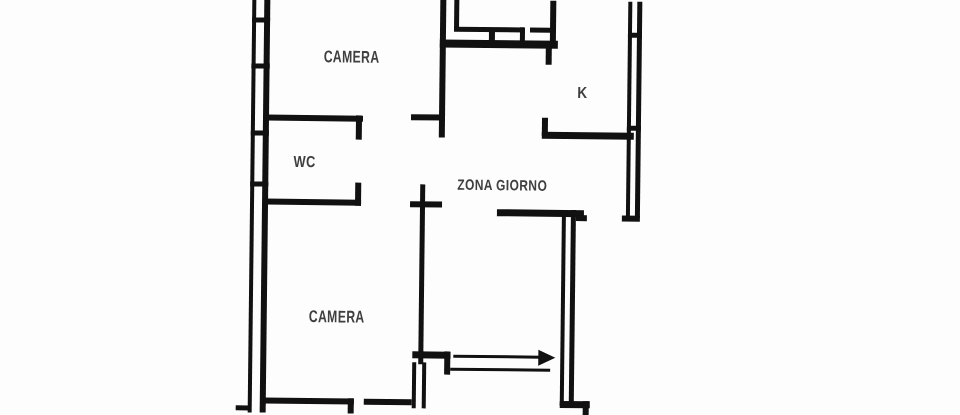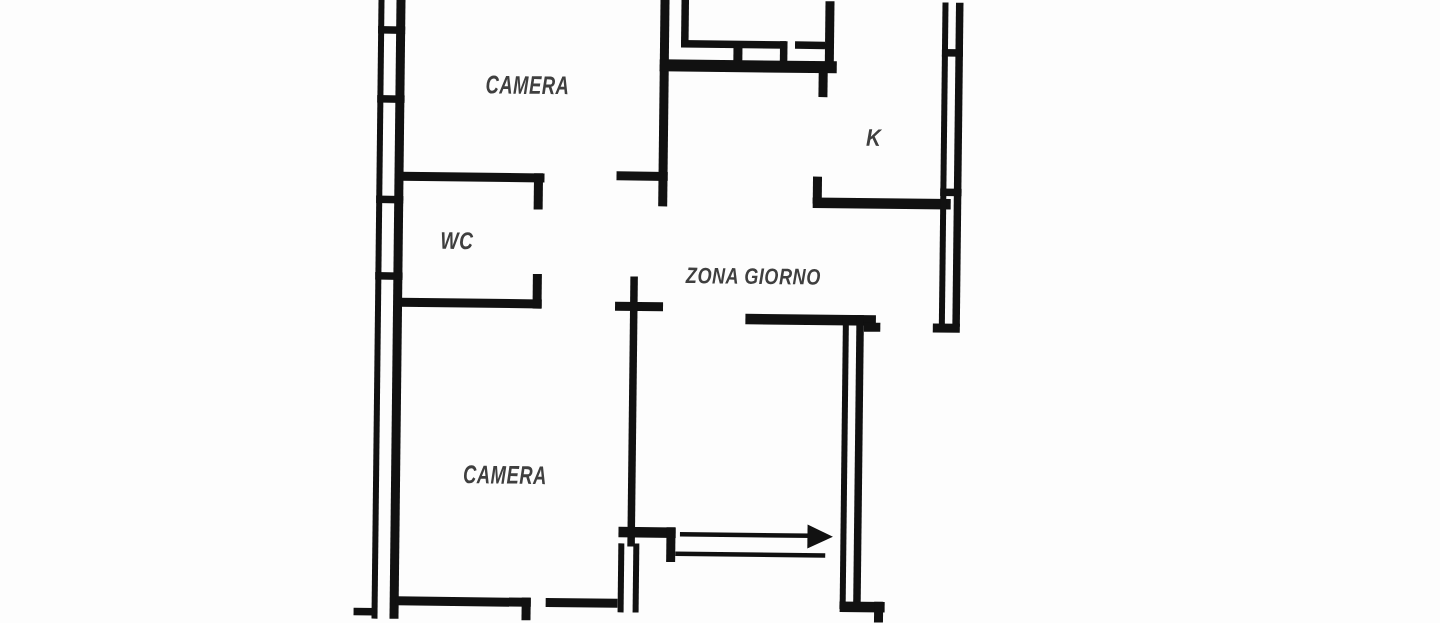--- a/index.html
+++ b/index.html
@@ -6,21 +6,21 @@
     --wall:#111111;
     --text:#3f3f3f;
     --bg:#fdfdfd;
   }
   html,body{margin:0;padding:0;}
   body{
     width:960px;height:415px;overflow:hidden;
     background:var(--bg);
     font-family:"Liberation Sans", sans-serif;
   }
-  .stage{position:relative;width:856px;height:415px;background:var(--bg);font-style:italic;}
+  .stage{position:relative;width:856px;height:415px;background:var(--bg);}
   .plan{
     position:absolute;inset:0;
     transform:rotate(0.65deg);
     transform-origin:480px 207px;
   }
   .w{position:absolute;background:var(--wall);}
   .thin{background:var(--wall);}
   .lbl{
     position:absolute;
     color:var(--text);

